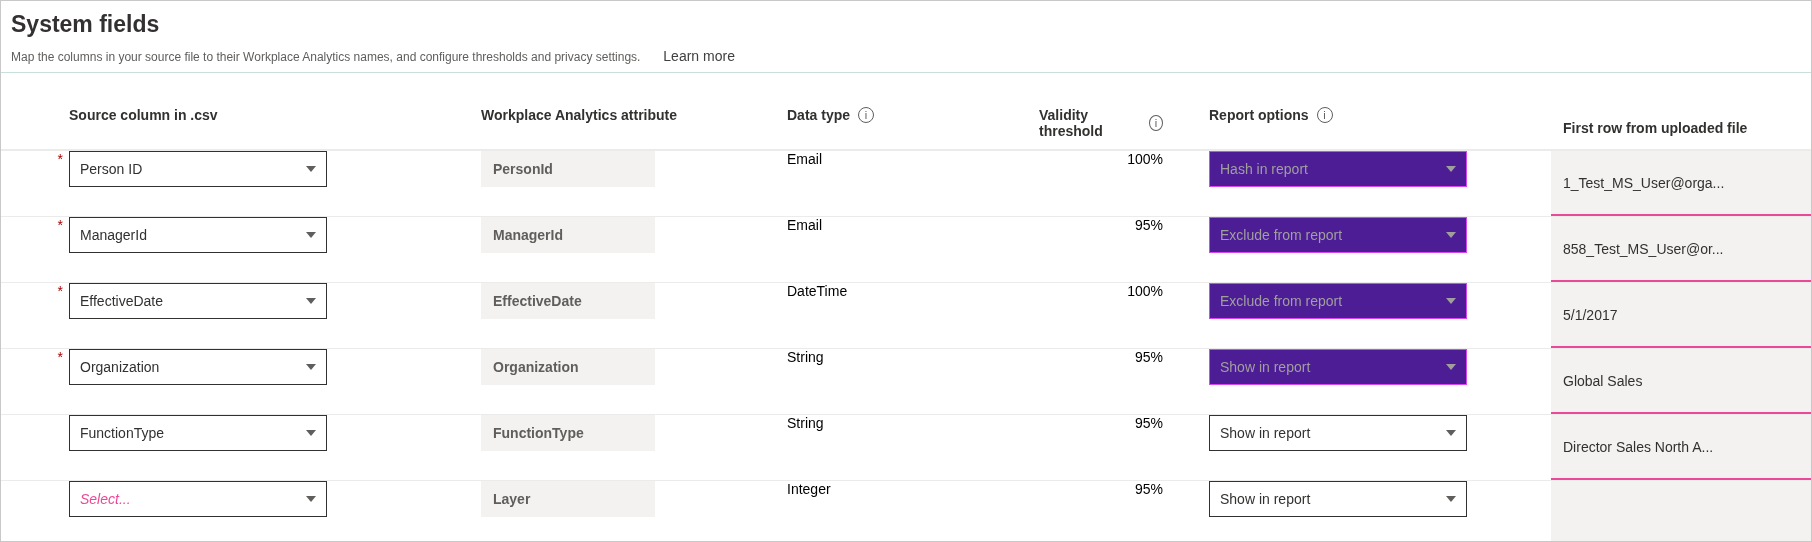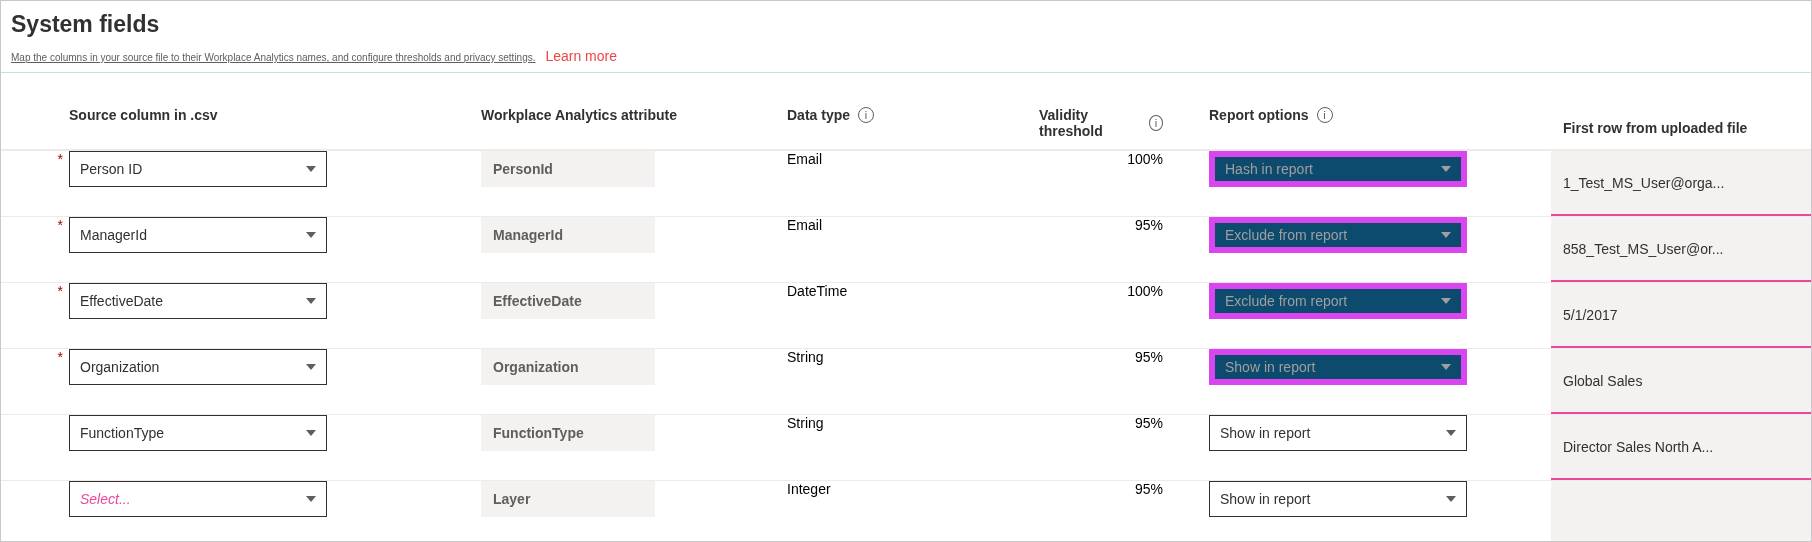--- a/index.html
+++ b/index.html
@@ -21,27 +21,26 @@
     padding: 0 10px 8px 10px;
     border-bottom: 1px solid #c7e0df;
   }
   .title {
     font-size: 23px;
     font-weight: 600;
     color: #323130;
     margin: 0 0 10px 0;
   }
   .subtext {
-    font-size: 10px;
+    font-size: 12px;
     color: #605e5c;
-    text-decoration: underline;
   }
   .learn-more {
-    color: #ef4444;
-    margin-left: 6px;
+    color: #404040;
+    margin-left: 19px;
     cursor: pointer;
   }
   .table-wrap { padding-top: 34px; }
 
   .row {
     display: flex;
     align-items: flex-start;
     min-height: 66px;
     border-bottom: 1px solid #edebe9;
   }
@@ -73,21 +72,21 @@
 
   .dropdown {
     width: 258px; height:36px;
     border:1px solid #323130; background:#fff;
     display:flex; align-items:center; justify-content:space-between;
     padding:0 10px; cursor:pointer;
     color:#323130;
   }
   .dropdown.placeholder { color:#ec4899; font-style:italic; }
   .dropdown.disabled {
-    background:#0c4a6e; border:6px solid #d946ef; color:#a19f9d; cursor:default;
+    background:#4c1d95; border:1px solid #d946ef; color:#a19f9d; cursor:default;
   }
   .dropdown.disabled .caret { border-top-color:#a19f9d; }
   .caret {
     width:0; height:0; border-left:5px solid transparent; border-right:5px solid transparent;
     border-top:6px solid #605e5c;
   }
 
   .attr-box {
     width:174px; height:36px; background:#f3f2f1; color:#605e5c;
     display:flex; align-items:center; padding:0 12px;font-weight:bold;

